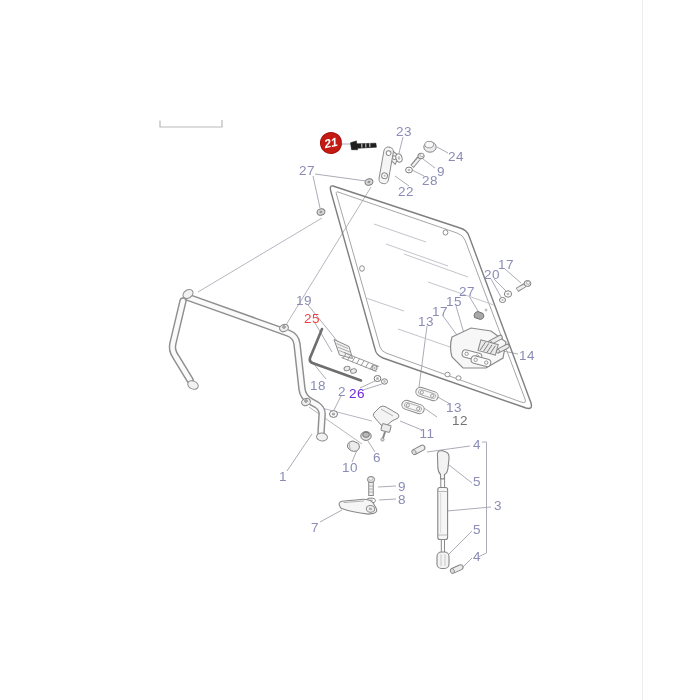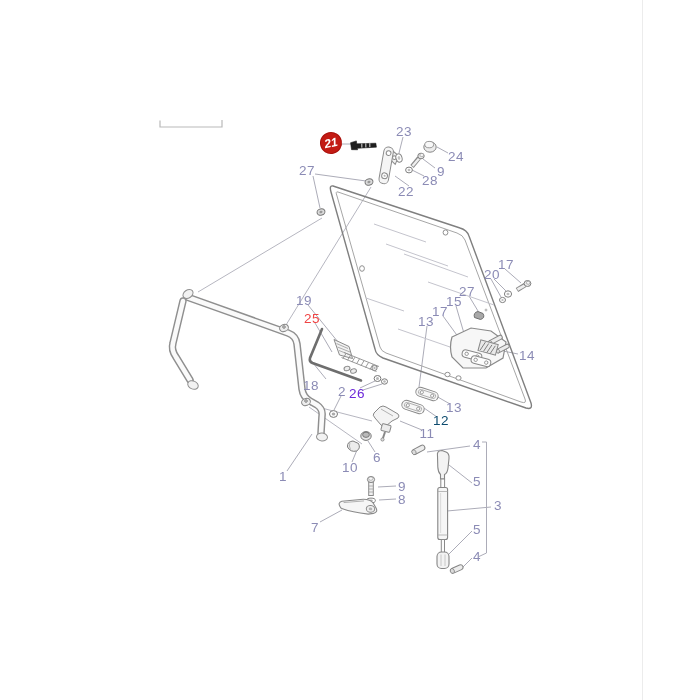--- a/index.html
+++ b/index.html
@@ -331,25 +331,25 @@
       <span class="callout" style="left: 307px; top: 170px; color: rgb(139, 139, 181);">27</span>
       <span class="callout" style="left: 506px; top: 264px; color: rgb(139, 139, 181);">17</span>
       <span class="callout" style="left: 492px; top: 274px; color: rgb(139, 139, 181);">20</span>
       <span class="callout" style="left: 467px; top: 291px; color: rgb(139, 139, 181);">27</span>
       <span class="callout" style="left: 454px; top: 301px; color: rgb(139, 139, 181);">15</span>
       <span class="callout" style="left: 440px; top: 311px; color: rgb(139, 139, 181);">17</span>
       <span class="callout" style="left: 426px; top: 321px; color: rgb(139, 139, 181);">13</span>
       <span class="callout" style="left: 527px; top: 355px; color: rgb(139, 139, 181);">14</span>
       <span class="callout" style="left: 304px; top: 300px; color: rgb(139, 139, 181); text-align: right;">19</span>
       <span class="callout" style="left: 312px; top: 318px; color: #ef4444;">25</span>
-      <span class="callout" style="left: 311px; top: 385px; color: rgb(139, 139, 181);">18</span>
+      <span class="callout" style="left: 318px; top: 385px; color: rgb(139, 139, 181);">18</span>
       <span class="callout" style="left: 342px; top: 391px; color: rgb(139, 139, 181);">2</span>
       <span class="callout" style="left: 357px; top: 393px; color: #6d28d9;">26</span>
       <span class="callout" style="left: 454px; top: 407px; color: rgb(139, 139, 181);">13</span>
-      <span class="callout" style="left: 441px; top: 420px; color: #0c4a6e;">12</span>
+      <span class="callout" style="left: 460px; top: 420px; color: #737373;">12</span>
       <span class="callout" style="left: 427px; top: 433px; color: rgb(139, 139, 181);">11</span>
       <span class="callout" style="left: 377px; top: 457px; color: rgb(139, 139, 181);">6</span>
       <span class="callout" style="left: 350px; top: 467px; color: rgb(139, 139, 181);">10</span>
       <span class="callout" style="left: 477px; top: 444px; color: rgb(139, 139, 181);">4</span>
       <span class="callout" style="left: 477px; top: 481px; color: rgb(139, 139, 181);">5</span>
       <span class="callout" style="left: 498px; top: 505px; color: rgb(139, 139, 181);">3</span>
       <span class="callout" style="left: 477px; top: 529px; color: rgb(139, 139, 181);">5</span>
       <span class="callout" style="left: 477px; top: 556px; color: rgb(139, 139, 181);">4</span>
       <span class="callout" style="left: 402px; top: 486px; color: rgb(139, 139, 181);">9</span>
       <span class="callout" style="left: 402px; top: 499px; color: rgb(139, 139, 181);">8</span>

